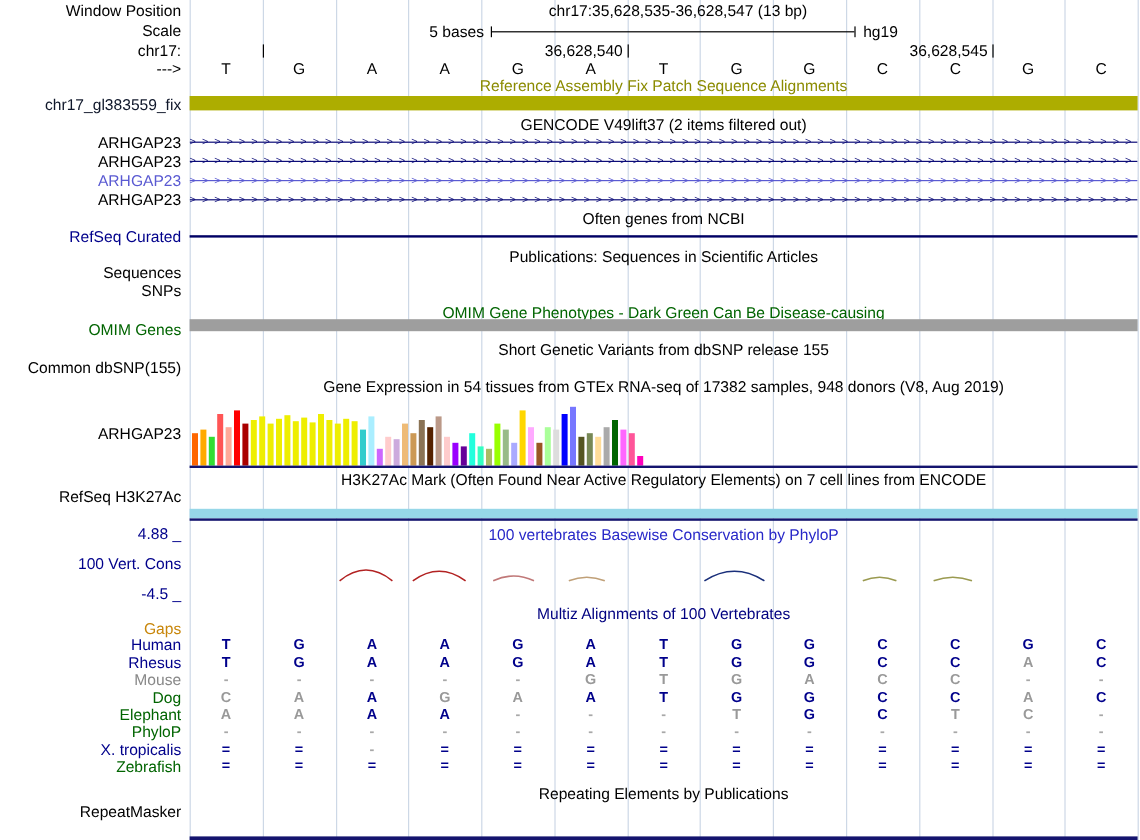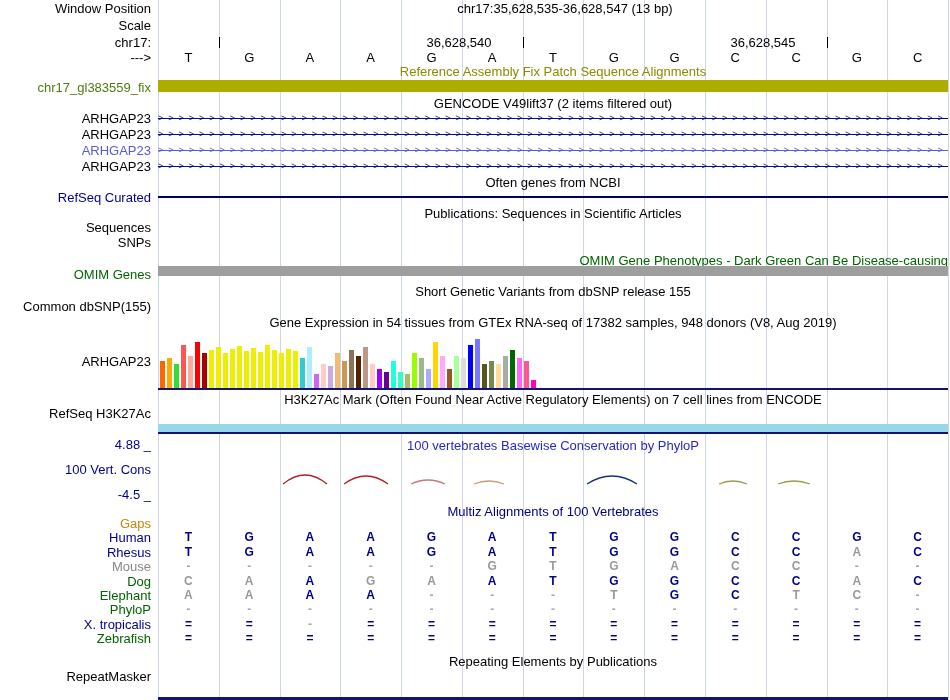--- a/index.html
+++ b/index.html
@@ -17,21 +17,21 @@
            white-space: nowrap; line-height: 14px; }
   .trackbar { position: absolute; left: 158px; width: 790px; }
   .center-row { position: absolute; left: 158px; width: 790px; display: flex;
                 justify-content: center; line-height: 14px; }
   .gap24 { display: inline-block; width: 24px; }
   .scale-row { position: absolute; left: 158px; width: 790px; display: flex;
                justify-content: center; align-items: center; gap: 6px; height: 14px; }
   .scale-bar { width: 304px; height: 9px; border-left: 1px solid #000; border-right: 1px solid #000;
                background: linear-gradient(#000,#000) center / 100% 1px no-repeat; }
   .coord-tick { position: absolute; top: 37px; width: 1px; height: 11px; background: #000; }
-  .coord-label { position: absolute; top: 36px; width: 120px; text-align: center;
+  .coord-label { position: absolute; top: 36px; width: 120px; text-align: right;
                  line-height: 13px; white-space: nowrap; }
   .base { position: absolute; transform: translateX(-50%); line-height: 13px; }
   .aln  { position: absolute; transform: translateX(-50%); line-height: 13px;
           font-size: 12px; font-weight: bold; }
   .generow { position: absolute; left: 158px; width: 790px; height: 13px; overflow: hidden; }
   .generow .gline  { position: absolute; left: 0; right: 0; top: 6px; height: 1px; }
   .generow .arrows { position: absolute; left: 0; top: 0; width: 100%;
                      font-size: 9px; letter-spacing: 5px; line-height: 13px;
                      white-space: nowrap; overflow: hidden; }
   .gtex-chart { position: absolute; left: 158px; top: 334px; width: 790px; height: 54px; }
@@ -60,20 +60,25 @@
       <div class="gridline" style="left: 948px; background: rgb(205, 216, 230);"></div>
     </div>
 
   <div class="lbl" style="top:2px">Window Position</div>
   <div class="center-row" style="top:2px">
     <span class="gap24"></span>
     <span>chr17:35,628,535-36,628,547 (13 bp)</span>
   </div>
 
   <div class="lbl" style="top:19px">Scale</div>
+  <div class="scale-row" style="top:19px">
+    <span>5 bases</span>
+    <span class="scale-bar"></span>
+    <span>hg19</span>
+  </div>
 
   <div class="lbl" style="top:36px">chr17:</div>
   <div id="ruler-ticks">
       <div class="coord-tick" style="left: 219px;"></div>
       <div class="coord-tick" style="left: 523px;"></div>
       <div class="coord-label" style="left: 399px;">36,628,540</div>
       <div class="coord-tick" style="left: 827px;"></div>
       <div class="coord-label" style="left: 703px;">36,628,545</div>
     </div>
 
@@ -88,21 +93,21 @@
       <div class="base" style="left: 553px; top: 51px;">T</div>
       <div class="base" style="left: 613.8px; top: 51px;">G</div>
       <div class="base" style="left: 674.5px; top: 51px;">G</div>
       <div class="base" style="left: 735.3px; top: 51px;">C</div>
       <div class="base" style="left: 796.1px; top: 51px;">C</div>
       <div class="base" style="left: 856.8px; top: 51px;">G</div>
       <div class="base" style="left: 917.6px; top: 51px;">C</div>
     </div>
 
   <div class="title" style="top: 65px; color: rgb(139, 139, 0);">Reference Assembly Fix Patch Sequence Alignments</div>
-  <div class="lbl" style="top: 81px; color: #4d7c0f;">chr17_gl383559_fix</div>
+  <div class="lbl" style="top: 81px; color: #0f172a;">chr17_gl383559_fix</div>
   <div class="trackbar" style="top: 80px; height: 12px; background: rgb(173, 173, 0);"></div>
 
   <div class="title" style="top:97px">GENCODE V49lift37 (2 items filtered out)</div>
   <div id="gencode-tracks">
       <div class="lbl" style="top: 112px; color: rgb(0, 0, 0);">ARHGAP23</div>
       <div class="generow" style="top: 112px;">
         <div class="gline" style="background: rgb(12, 12, 120);"></div>
         <div class="arrows" style="color: rgb(12, 12, 120);">&gt;&gt;&gt;&gt;&gt;&gt;&gt;&gt;&gt;&gt;&gt;&gt;&gt;&gt;&gt;&gt;&gt;&gt;&gt;&gt;&gt;&gt;&gt;&gt;&gt;&gt;&gt;&gt;&gt;&gt;&gt;&gt;&gt;&gt;&gt;&gt;&gt;&gt;&gt;&gt;&gt;&gt;&gt;&gt;&gt;&gt;&gt;&gt;&gt;&gt;&gt;&gt;&gt;&gt;&gt;&gt;&gt;&gt;&gt;&gt;&gt;&gt;&gt;&gt;&gt;&gt;&gt;&gt;&gt;&gt;&gt;&gt;&gt;&gt;&gt;&gt;&gt;&gt;&gt;&gt;&gt;&gt;&gt;&gt;&gt;&gt;&gt;&gt;&gt;&gt;&gt;&gt;&gt;&gt;&gt;&gt;&gt;&gt;&gt;&gt;&gt;&gt;&gt;&gt;&gt;&gt;&gt;&gt;&gt;&gt;</div>
       </div>
       <div class="lbl" style="top: 128px; color: rgb(0, 0, 0);">ARHGAP23</div>
@@ -123,21 +128,21 @@
     </div>
 
   <div class="title" style="top:176px">Often genes from NCBI</div>
   <div class="lbl" style="top: 191px; color: rgb(0, 0, 139);">RefSeq Curated</div>
   <div class="trackbar" style="top: 196px; height: 2px; background: rgb(0, 0, 100);"></div>
 
   <div class="title" style="top:207px">Publications: Sequences in Scientific Articles</div>
   <div class="lbl" style="top:221px">Sequences</div>
   <div class="lbl" style="top:236px">SNPs</div>
 
-  <div class="title" style="top: 254px; color: rgb(0, 100, 0); text-align: right;">OMIM Gene Phenotypes - Dark Green Can Be Disease-causing</div>
+  <div class="title" style="top: 254px; color: rgb(0, 100, 0);">OMIM Gene Phenotypes - Dark Green Can Be Disease-causing</div>
   <div class="lbl" style="top: 268px; color: rgb(0, 100, 0);">OMIM Genes</div>
   <div class="trackbar" style="top: 266px; height: 10px; background: rgb(158, 158, 158);"></div>
 
   <div class="title" style="top:285px">Short Genetic Variants from dbSNP release 155</div>
   <div class="lbl" style="top:300px">Common dbSNP(155)</div>
 
   <div class="title" style="top:316px">Gene Expression in 54 tissues from GTEx RNA-seq of 17382 samples, 948 donors (V8, Aug 2019)</div>
   <div class="lbl" style="top:355px">ARHGAP23</div>
   <div class="gtex-chart" id="gtex-chart">
       <div class="gtex-bar" style="left: 2px; height: 27px; background: rgb(255, 102, 0);"></div>

